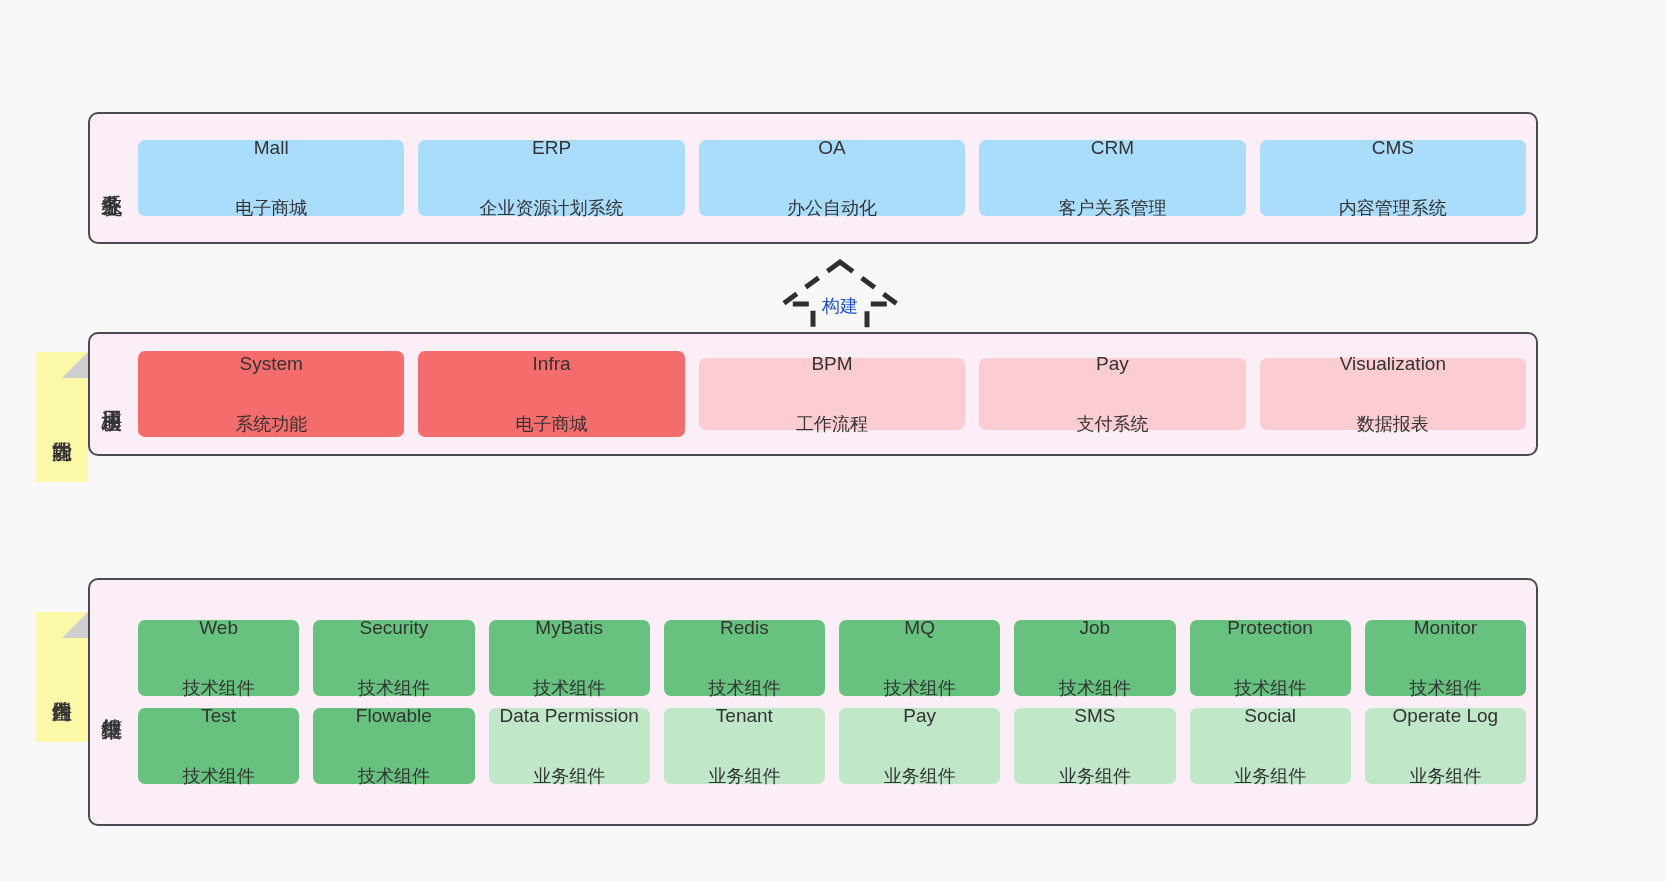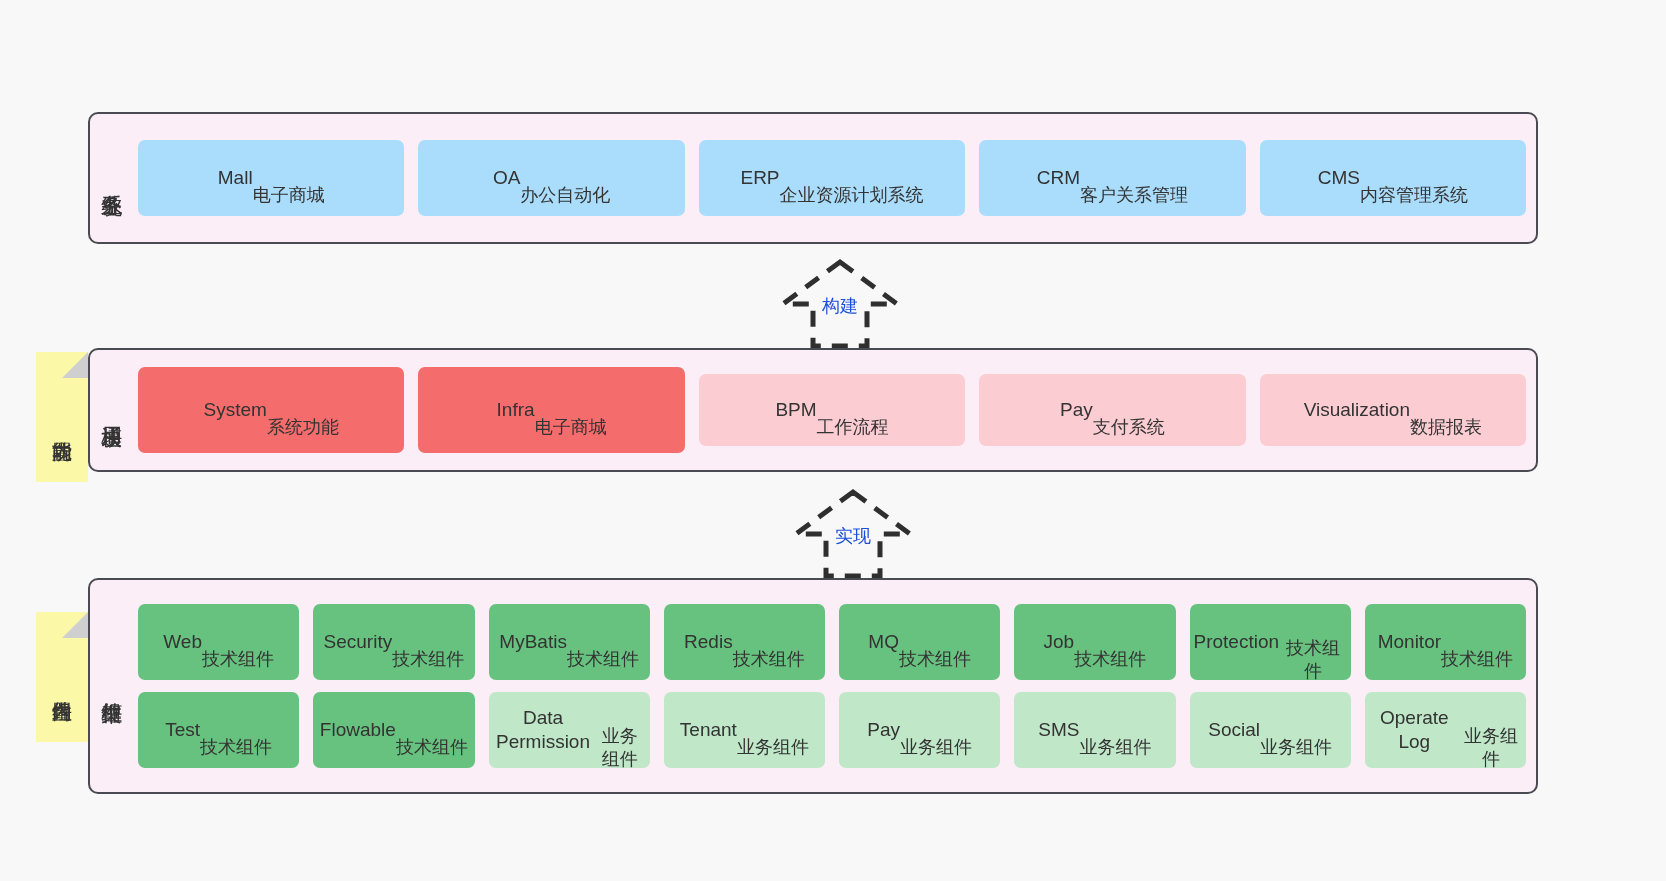--- a/index.html
+++ b/index.html
@@ -69,21 +69,21 @@
     gap: 14px;
     width: 100%;
   }
 
   
   .card {
     flex: 1 1 0;
     min-width: 0;
     border-radius: 7px;
     display: flex;
-    flex-direction: row;
+    flex-direction: column;
     align-items: center;
     justify-content: center;
     text-align: center;
     padding: 6px 4px;
     box-sizing: border-box;
     line-height: 1.28;
     user-select: none;
   }
   .card .t1 { font-size: 19px; }
   .card .t2 { font-size: 18px; margin-top: 36px; }
@@ -148,26 +148,26 @@
 <div id="canvas">
 
   <div class="layer" id="layer-business" style="left:88px; top:112px; width:1450px; height:132px;">
     <div class="layer-caption">业务系统</div>
     <div class="layer-body" id="business-cards">
         <div class="card blue">
           <div class="t1">Mall</div>
           <div class="t2">电子商城</div>
         </div>
         <div class="card blue">
+          <div class="t1">ERP</div>
+          <div class="t2">企业资源计划系统</div>
+        </div>
+        <div class="card blue">
           <div class="t1">OA</div>
           <div class="t2">办公自动化</div>
-        </div>
-        <div class="card blue">
-          <div class="t1">ERP</div>
-          <div class="t2">企业资源计划系统</div>
         </div>
         <div class="card blue">
           <div class="t1">CRM</div>
           <div class="t2">客户关系管理</div>
         </div>
         <div class="card blue">
           <div class="t1">CMS</div>
           <div class="t2">内容管理系统</div>
         </div>
       </div>
@@ -177,21 +177,21 @@
     <svg width="190" height="92" viewBox="0 0 190 92" aria-hidden="true">
       <path d="M 95 4 L 152 46 L 122 46 L 122 88 L 68 88 L 68 46 L 38 46 Z" fill="none" stroke="#2f2f2f" stroke-width="5" stroke-dasharray="16 11" stroke-linecap="butt" stroke-linejoin="miter"></path>
     </svg>
     <span class="arrow-label">构建</span>
   </div>
 
   <div class="note" id="note-modules" style="left:36px; top:352px; width:52px; height:130px;">
     <span>内置功能</span>
   </div>
 
-  <div class="layer" id="layer-modules" style="left:88px; top:348px; width:1450px; height:124px;">
+  <div class="layer" id="layer-modules" style="left:88px; top:332px; width:1450px; height:124px;">
     <div class="layer-caption">通用模块</div>
     <div class="layer-body" id="module-cards">
         <div class="card red">
           <div class="t1">System</div>
           <div class="t2">系统功能</div>
         </div>
         <div class="card red">
           <div class="t1">Infra</div>
           <div class="t2">电子商城</div>
         </div>
@@ -203,32 +203,26 @@
           <div class="t1">Pay</div>
           <div class="t2">支付系统</div>
         </div>
         <div class="card pink">
           <div class="t1">Visualization</div>
           <div class="t2">数据报表</div>
         </div>
       </div>
   </div>
 
-  <div class="arrow" id="arrow-implement" style="left:758px; top:488px; width:190px; height:92px;">
-    <svg width="190" height="92" viewBox="0 0 190 92" aria-hidden="true">
-      <path d="M 95 4 L 152 46 L 122 46 L 122 88 L 68 88 L 68 46 L 38 46 Z" fill="none" stroke="#2f2f2f" stroke-width="5" stroke-dasharray="16 11" stroke-linecap="butt" stroke-linejoin="miter"></path>
-    </svg>
-    <span class="arrow-label">实现</span>
-  </div>
 
   <div class="note" id="note-framework" style="left:36px; top:612px; width:52px; height:130px;">
     <span>内置组件</span>
   </div>
 
-  <div class="layer" id="layer-framework" style="left:88px; top:578px; width:1450px; height:216px;">
+  <div class="layer" id="layer-framework" style="left:88px; top:578px; width:1450px; height:248px;">
     <div class="layer-caption">框架组件</div>
     <div class="layer-body two-rows">
       <div class="row" id="framework-row1">
           <div class="card green">
             <div class="t1">Web</div>
             <div class="t2">技术组件</div>
           </div>
           <div class="card green">
             <div class="t1">Security</div>
             <div class="t2">技术组件</div>

